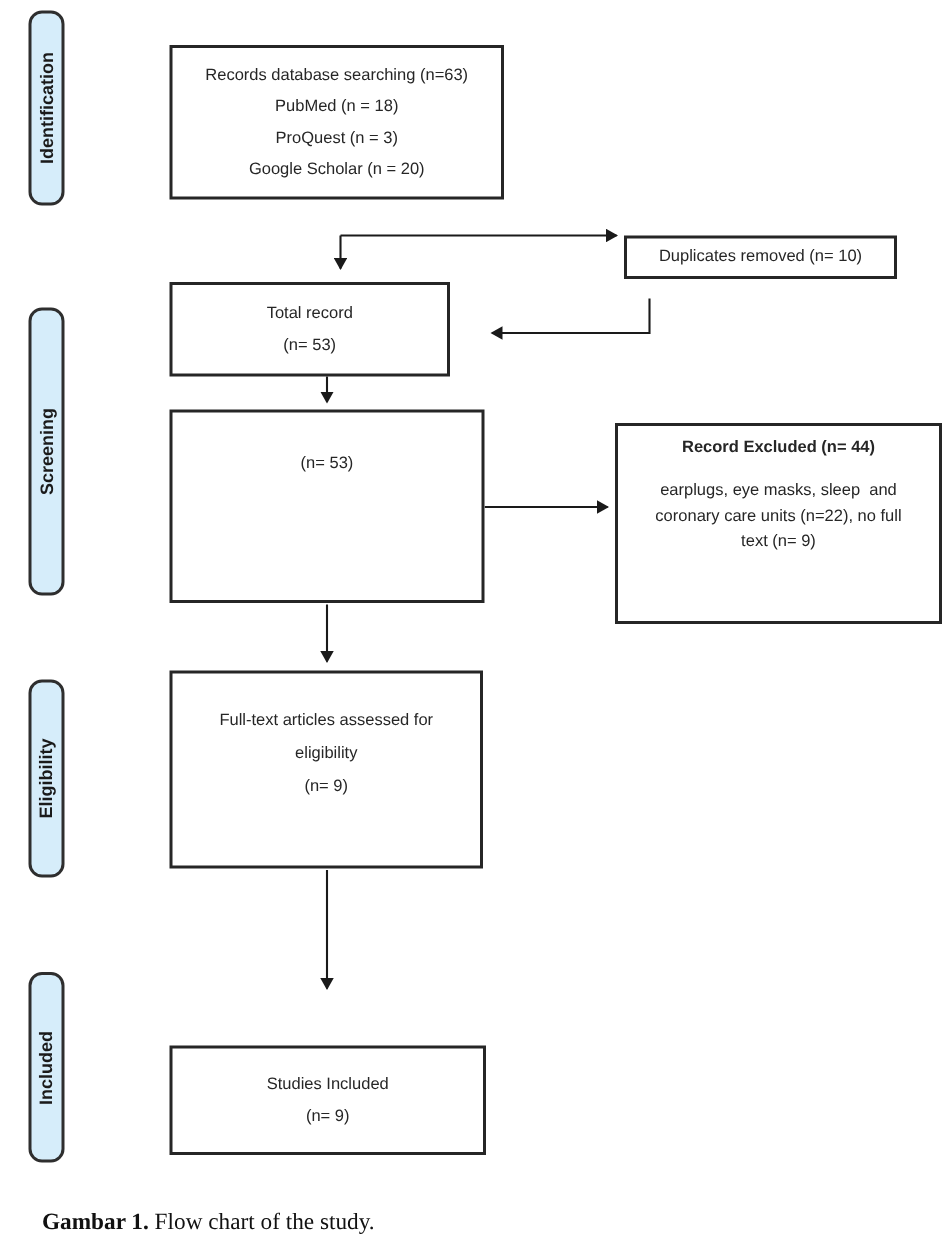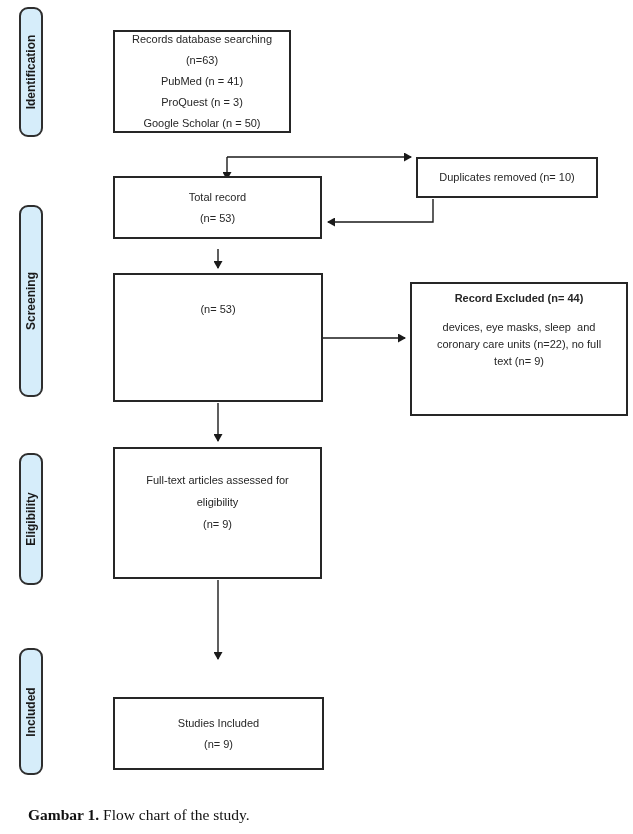--- a/index.html
+++ b/index.html
@@ -39,23 +39,23 @@
     display:flex;flex-direction:column;
     align-items:center;
     text-align:center;
     font-size:11px;
     line-height:21px;
     color:#262626;
   }
   .fbox.center{justify-content:center;}
   .fbox.topline{justify-content:flex-start;}
 
-  .box-records{left:113px;top:30px;width:178px;height:103px;}
-  .box-total{left:113px;top:176px;width:209px;height:63px;}
-  .box-duplicates{left:416px;top:157px;width:182px;height:41px;}
+  .box-records{left:113px;top:30px;width:223px;height:103px;}
+  .box-total{left:113px;top:188px;width:187px;height:63px;}
+  .box-duplicates{left:416px;top:157px;width:182px;height:29px;}
   .box-screening{left:113px;top:273px;width:210px;height:129px;padding-top:24px;}
   .box-excluded{left:410px;top:282px;width:218px;height:134px;padding-top:7px;line-height:17px;}
   .box-fulltext{left:113px;top:447px;width:209px;height:132px;padding-top:20px;line-height:22px;}
   .box-included{left:113px;top:697px;width:211px;height:73px;}
 
   .excluded-title{font-weight:bold;margin-bottom:13px;line-height:15px;}
   .excluded-body div{white-space:pre-wrap;}
 
   
   .caption{
@@ -100,42 +100,42 @@
   </div>
   <div class="stage" style="top:453px;height:132px;">
     <span>Eligibility</span>
   </div>
   <div class="stage" style="top:648px;height:127px;">
     <span>Included</span>
   </div>
 
   <div class="fbox box-records center">
     <div>Records database searching (n=63)</div>
-    <div>PubMed (n = 41)</div>
+    <div>PubMed (n = 18)</div>
     <div>ProQuest (n = 3)</div>
-    <div>Google Scholar (n = 50)</div>
+    <div>Google Scholar (n = 20)</div>
   </div>
 
   <div class="fbox box-total center">
     <div>Total record</div>
     <div>(n= 53)</div>
   </div>
 
   <div class="fbox box-duplicates center">
     <div>Duplicates removed (n= 10)</div>
   </div>
 
   <div class="fbox box-screening topline">
     <div>(n= 53)</div>
   </div>
 
   <div class="fbox box-excluded topline">
     <div class="excluded-title">Record Excluded (n= 44)</div>
     <div class="excluded-body">
-      <div>devices, eye masks, sleep  and</div>
+      <div>earplugs, eye masks, sleep  and</div>
       <div>coronary care units (n=22), no full</div>
       <div>text (n= 9)</div>
     </div>
   </div>
 
   <div class="fbox box-fulltext topline">
     <div>Full-text articles assessed for</div>
     <div>eligibility</div>
     <div>(n= 9)</div>
   </div>

